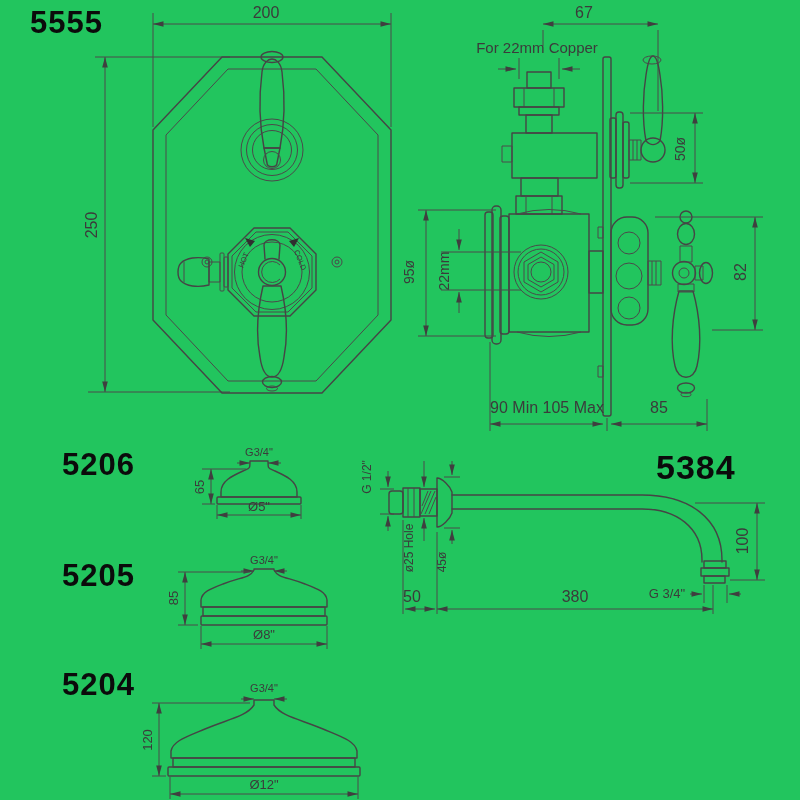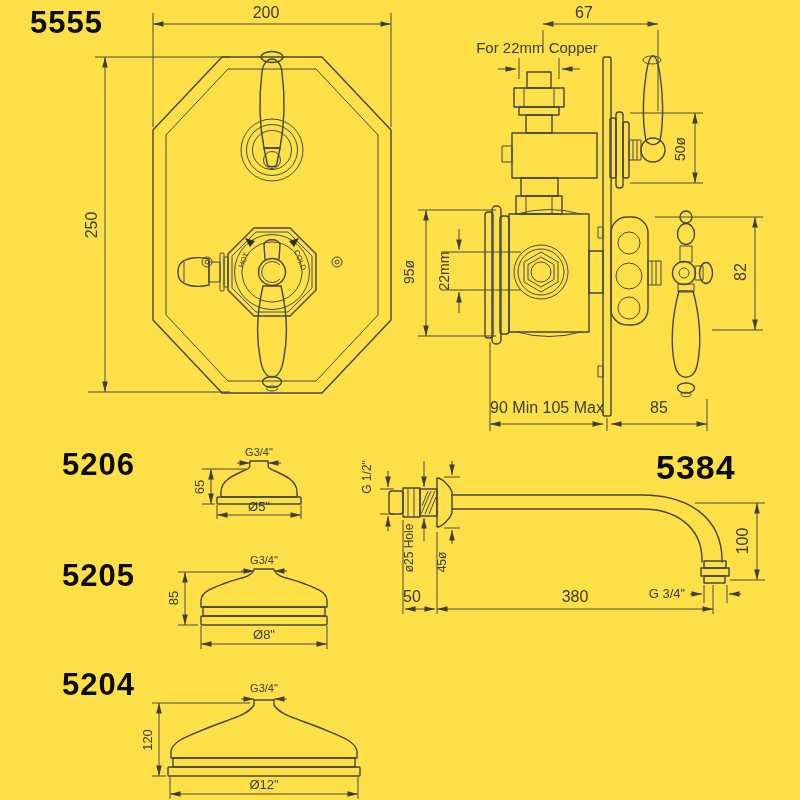--- a/index.html
+++ b/index.html
@@ -1,16 +1,16 @@
 <!DOCTYPE html>
 <html><head>
 <meta charset="utf-8">
 <style>
   html,body{margin:0;padding:0;background:#ffffff;}
-  .stage{width:800px;height:800px;background:#fde047;position:relative;}
+  .stage{width:800px;height:800px;background:#22c55e;position:relative;}
   svg{display:block;}
   text{font-family:"Liberation Sans", sans-serif;fill:#3b3b3b;}
   .part-label{font-size:31px;font-weight:700;fill:#0b0b0b;letter-spacing:1px;}
   .part-label-lg{font-size:34px;font-weight:700;fill:#0b0b0b;letter-spacing:1px;}
   .dim{font-size:16px;}
   .dim-md{font-size:14px;}
   .dim-sm{font-size:12px;}
   .dia{font-size:13px;}
   .thread{font-size:11px;}
   .note{font-size:15px;}

